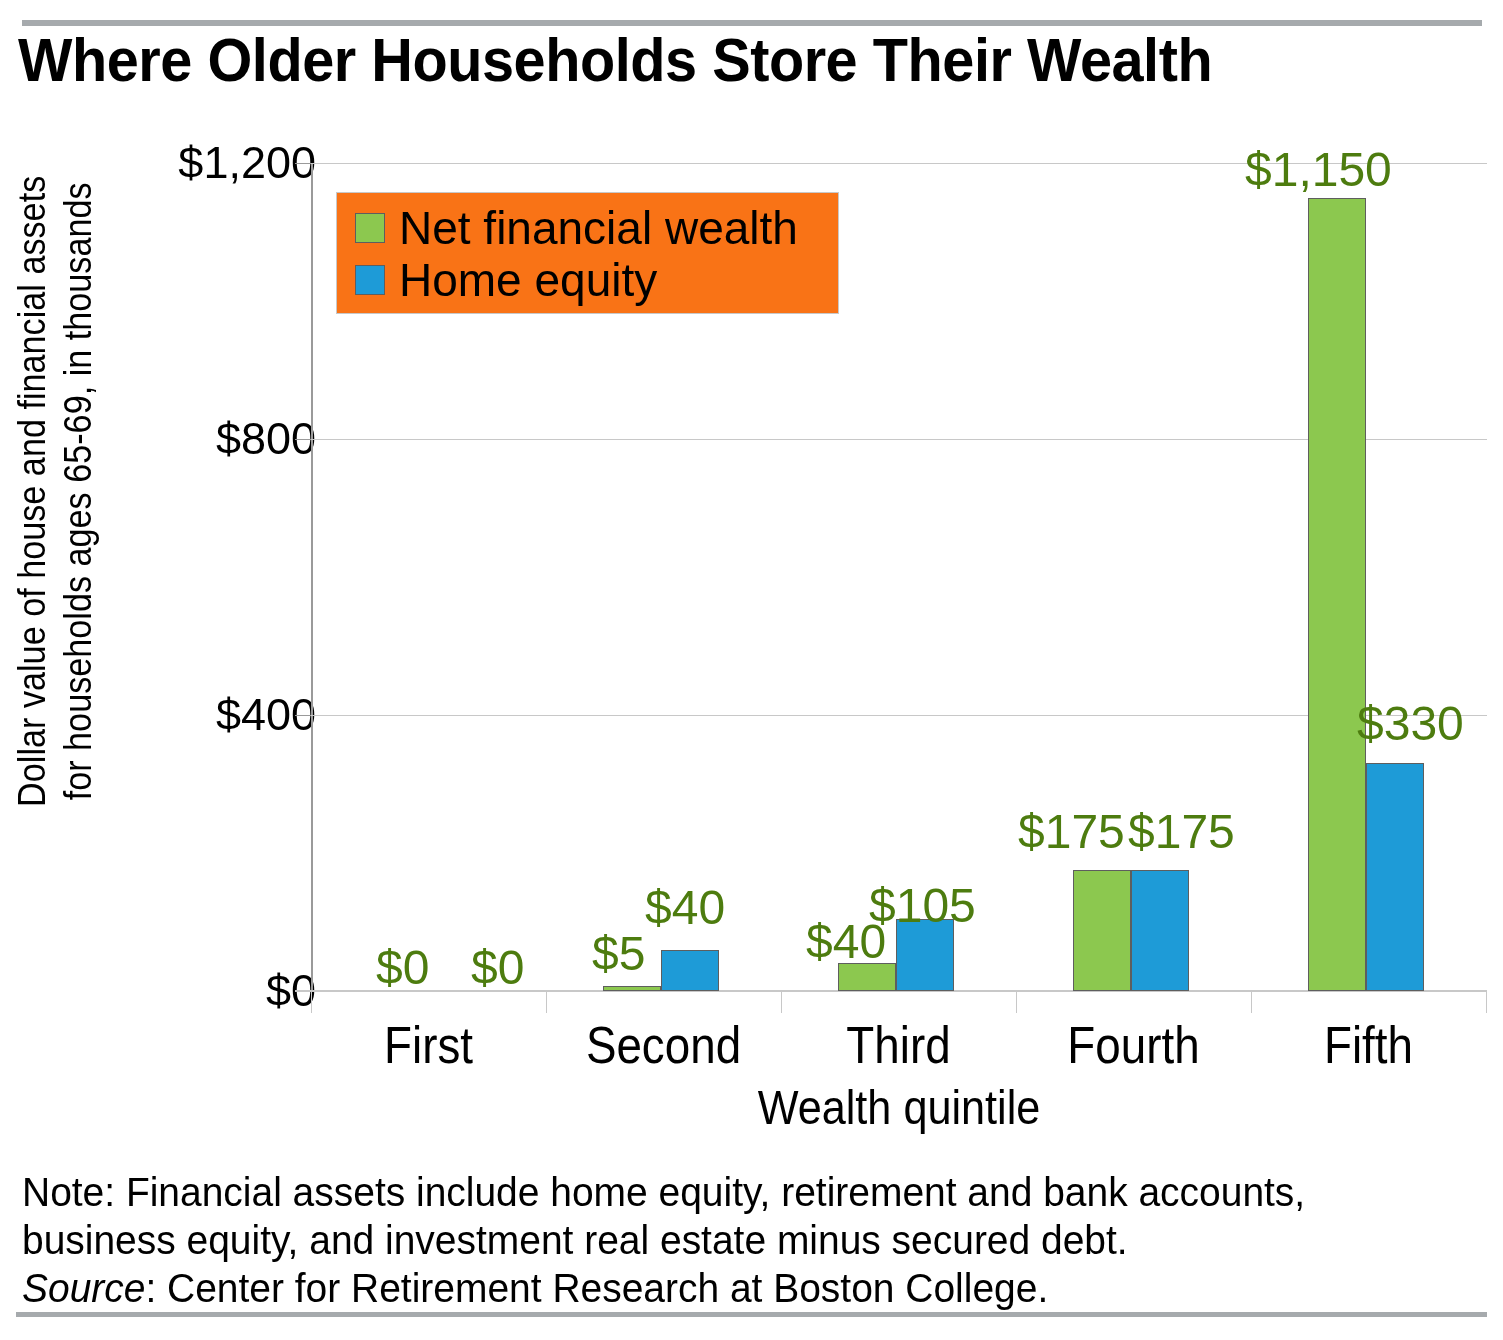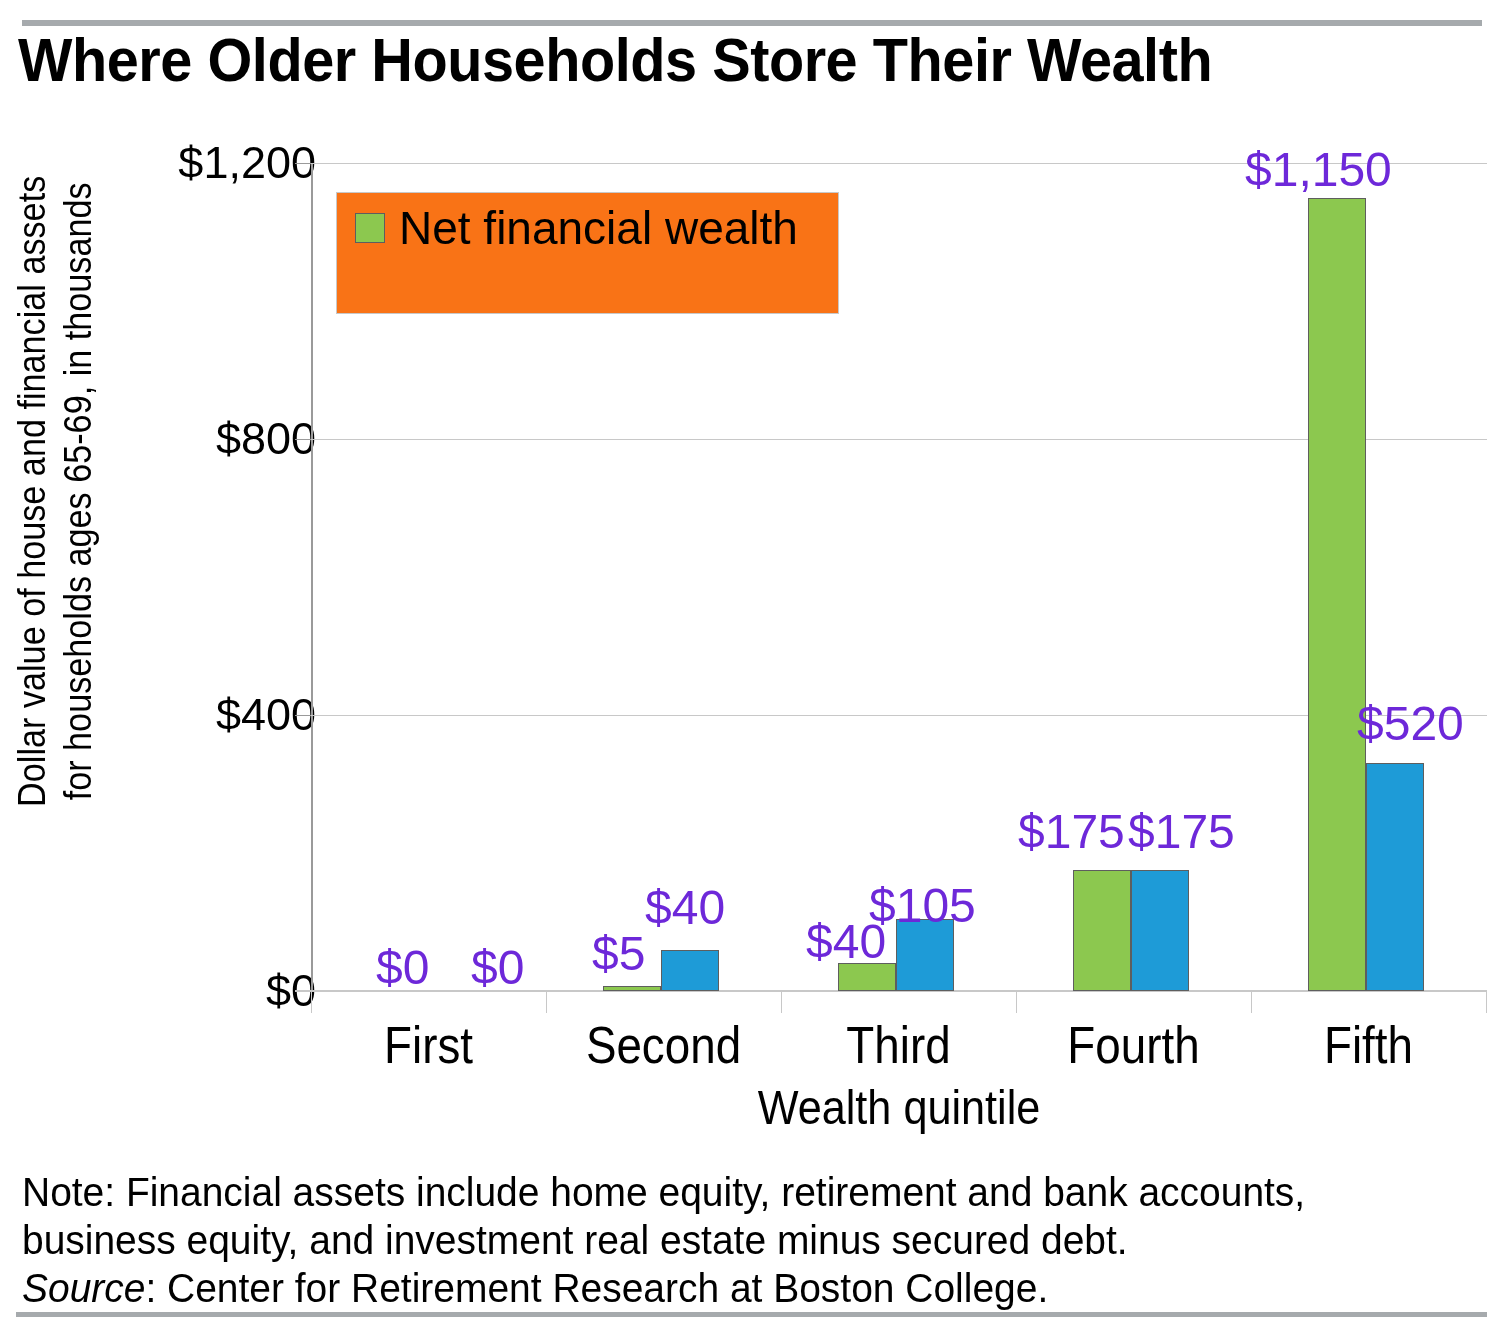--- a/index.html
+++ b/index.html
@@ -145,21 +145,21 @@
   }
   .bar.green { background: #8cc84f; }
   .bar.blue  { background: #1e9bd7; }
 
   
   .dlabel {
     position: absolute;
     font-size: 48px;
     line-height: 48px;
     white-space: nowrap;
-    color: #6d28d9;
+    color: #4d7c0f;
   }
 
   
   .xcat {
     position: absolute;
     top: 1016px;
     font-family: "Liberation Sans Narrow", "Liberation Sans", sans-serif;
     font-size: 52px;
     line-height: 58px;
     text-align: center;
@@ -289,35 +289,39 @@
   <div class="dlabel" style="left:592px; top:930px;">$5</div>
   <div class="dlabel" style="left:645px; top:884px;">$40</div>
 
   <div class="dlabel" style="left:806px; top:918px;">$40</div>
   <div class="dlabel" style="left:869px; top:882px;text-align:right;">$105</div>
 
   <div class="dlabel" style="left:1018px; top:808px;">$175</div>
   <div class="dlabel" style="left:1128px; top:808px;">$175</div>
 
   <div class="dlabel" style="left:1245px; top:146px;">$1,150</div>
-  <div class="dlabel" style="left:1357px; top:700px;">$520</div>
+  <div class="dlabel" style="left:1357px; top:700px;">$330</div>
 
   <div class="xcat" style="left:311px; width:235px;">First</div>
   <div class="xcat" style="left:546px; width:235px;">Second</div>
   <div class="xcat" style="left:781px; width:235px;">Third</div>
   <div class="xcat" style="left:1016px; width:235px;">Fourth</div>
   <div class="xcat" style="left:1251px; width:235px;">Fifth</div>
 
   <div class="xtitle">Wealth quintile</div>
 
   <div class="legend">
     <div class="legend-row">
       <span class="swatch green"></span>
       <span class="legend-label">Net financial wealth</span>
     </div>
+    <div class="legend-row">
+      <span class="swatch blue"></span>
+      <span class="legend-label">Home equity</span>
+    </div>
   </div>
 
   <div class="footnote">
     <div class="footnote-line">Note: Financial assets include home equity, retirement and bank accounts,</div>
     <div class="footnote-line">business equity, and investment real estate minus secured debt.</div>
     <div class="footnote-line"><span class="src-em">Source</span><span>: Center for Retirement Research at Boston College.</span></div>
   </div>
 
   <div class="bottom-rule"></div>
 

